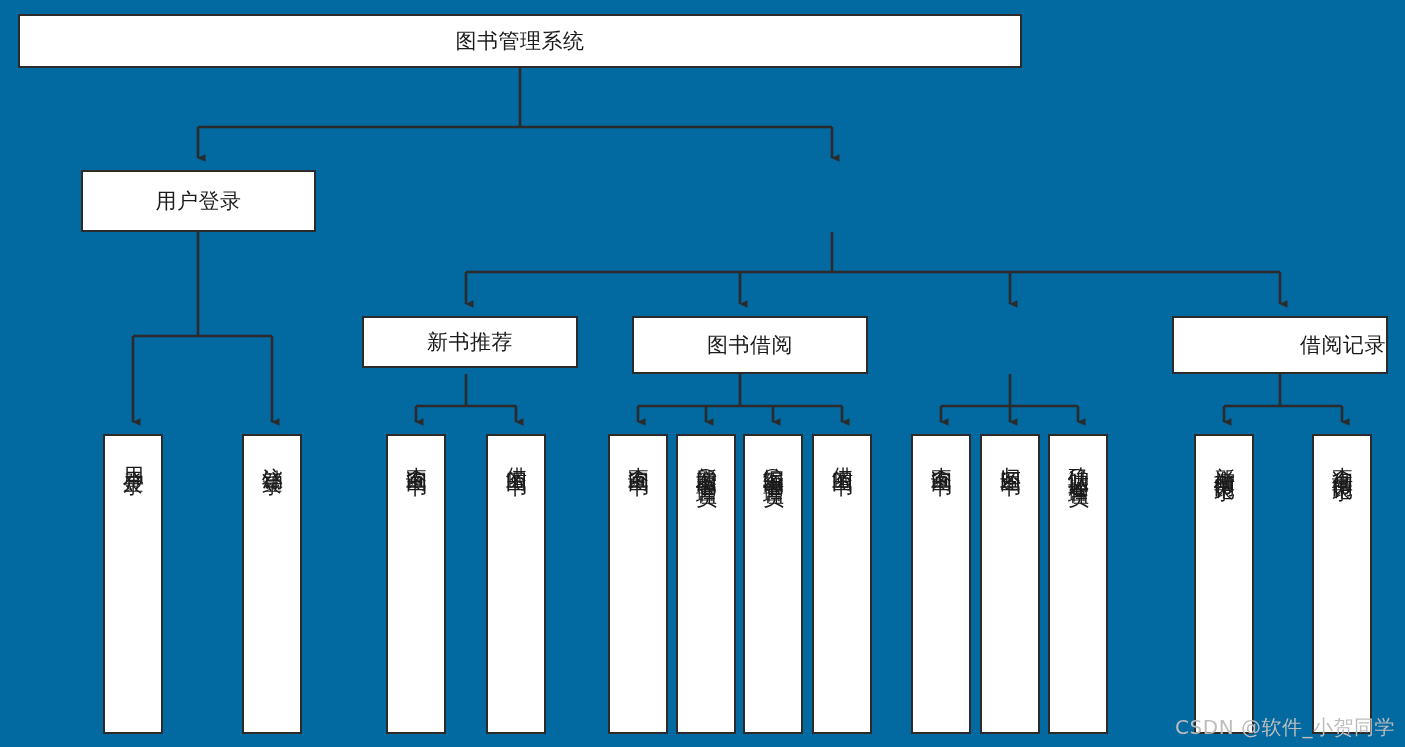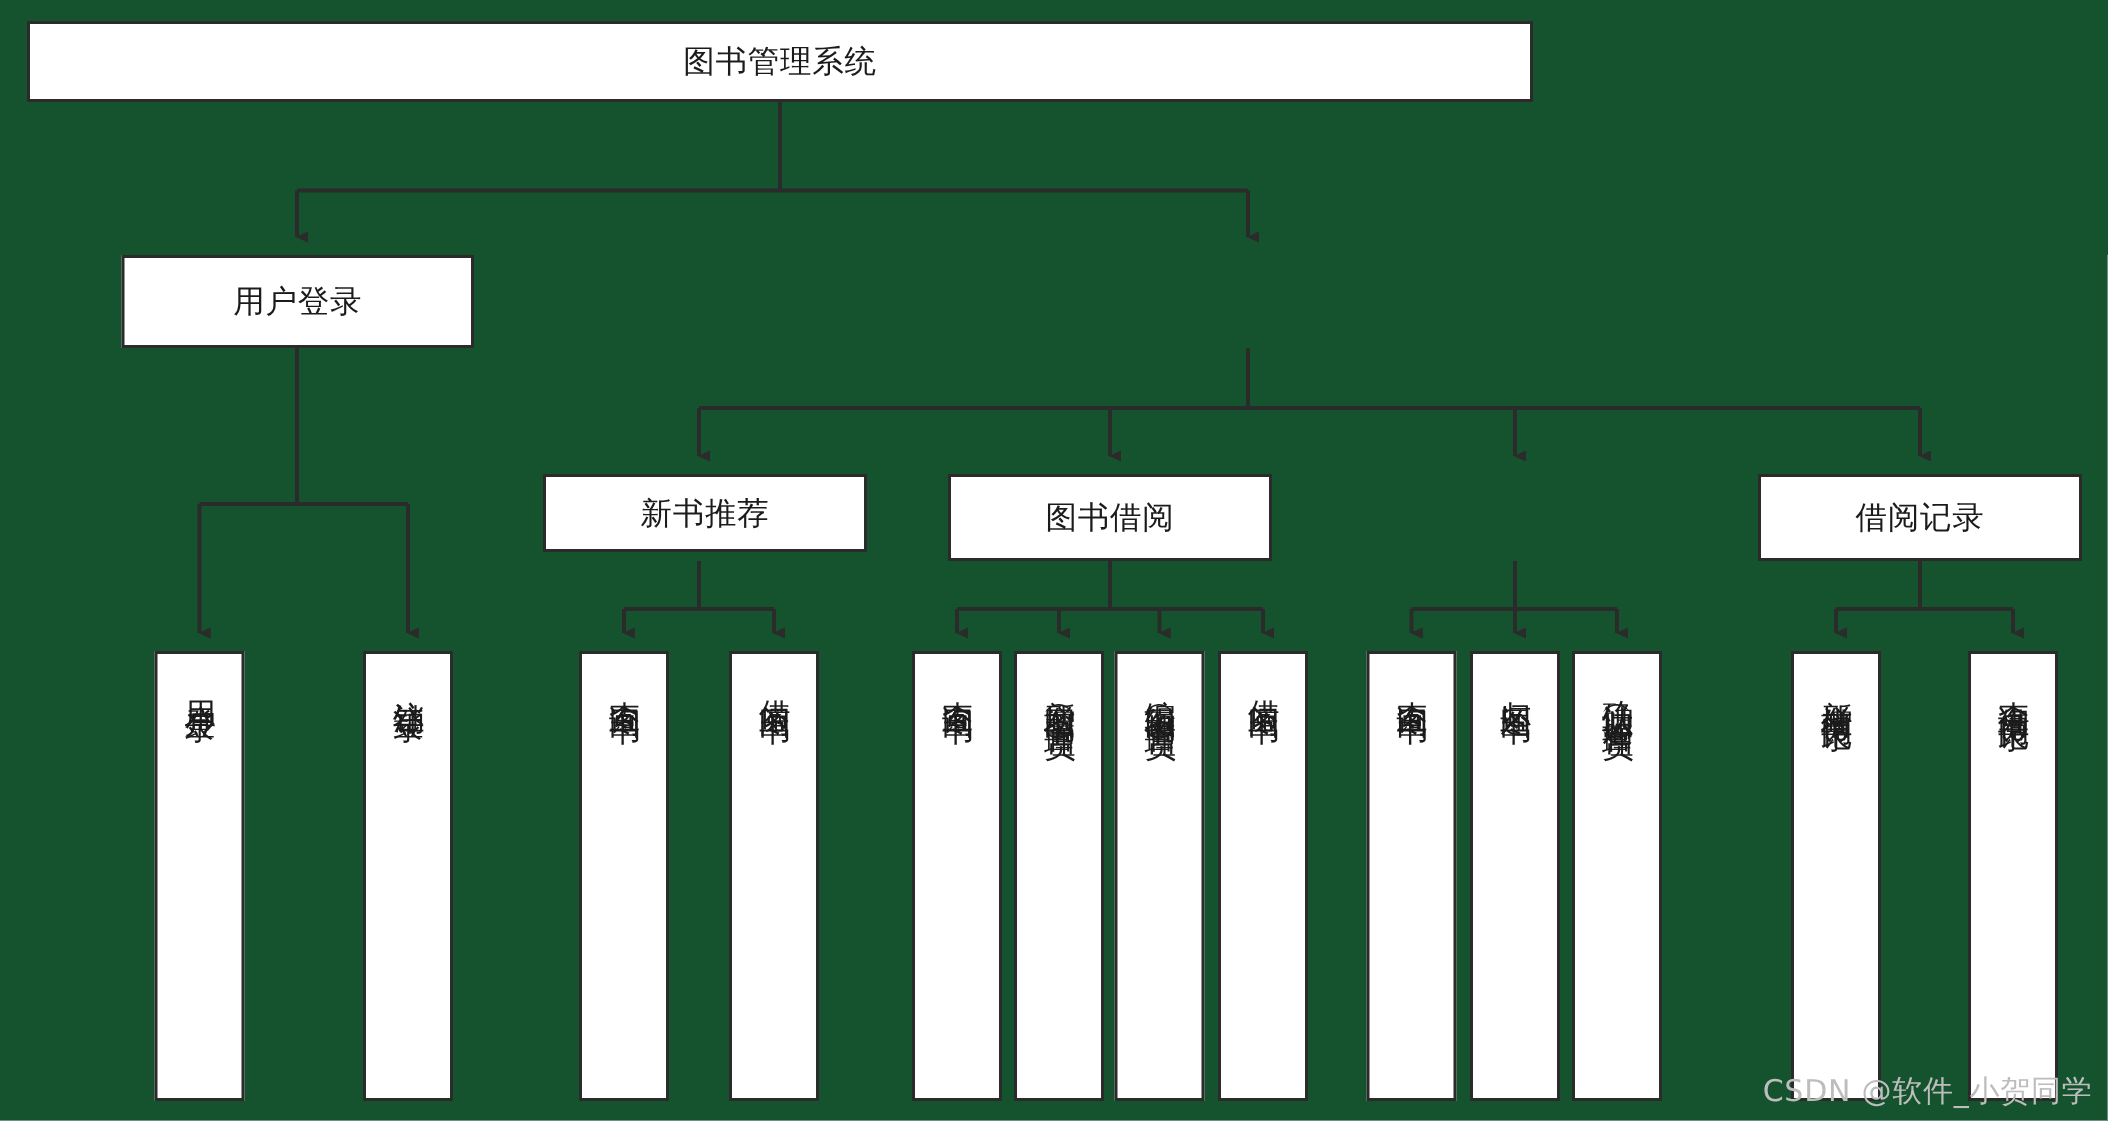--- a/index.html
+++ b/index.html
@@ -11,21 +11,21 @@
     width: 1405px;
     height: 747px;
     font-family: "DejaVu Sans", "Liberation Sans", sans-serif;
     overflow: hidden;
     position: relative;
   }
   #diagram-root {
     position: relative;
     width: 1405px;
     height: 747px;
-    background: #14532d;
+    background: #0369a1;
   }
   svg#connectors {
     position: absolute;
     left: 0;
     top: 0;
     width: 1405px;
     height: 747px;
     pointer-events: none;
   }
   .node {
@@ -139,26 +139,26 @@
 
   <div class="node horizontal" style="left:81px; top:170px; width:235px; height:62px;">
     <span class="node-label">用户登录</span>
   </div>
 
 
   <div class="node horizontal" style="left:362px; top:316px; width:216px; height:52px;">
     <span class="node-label">新书推荐</span>
   </div>
 
-  <div class="node horizontal" style="left:632px; top:316px; width:216px; height:58px;">
+  <div class="node horizontal" style="left:632px; top:316px; width:236px; height:58px;">
     <span class="node-label">图书借阅</span>
   </div>
 
 
-  <div class="node horizontal" style="left:1172px; top:316px; width:216px; height:58px;">
+  <div class="node horizontal" style="left:1172px; top:316px; width:216px; height:58px;justify-content:flex-end;">
     <span class="node-label">借阅记录</span>
   </div>
 
   <div class="node vertical" style="left:103px; top:434px; width:60px; height:300px;">
     <span class="node-label">用户登录</span>
   </div>
 
   <div class="node vertical" style="left:242px; top:434px; width:60px; height:300px;">
     <span class="node-label">注销登录</span>
   </div>

